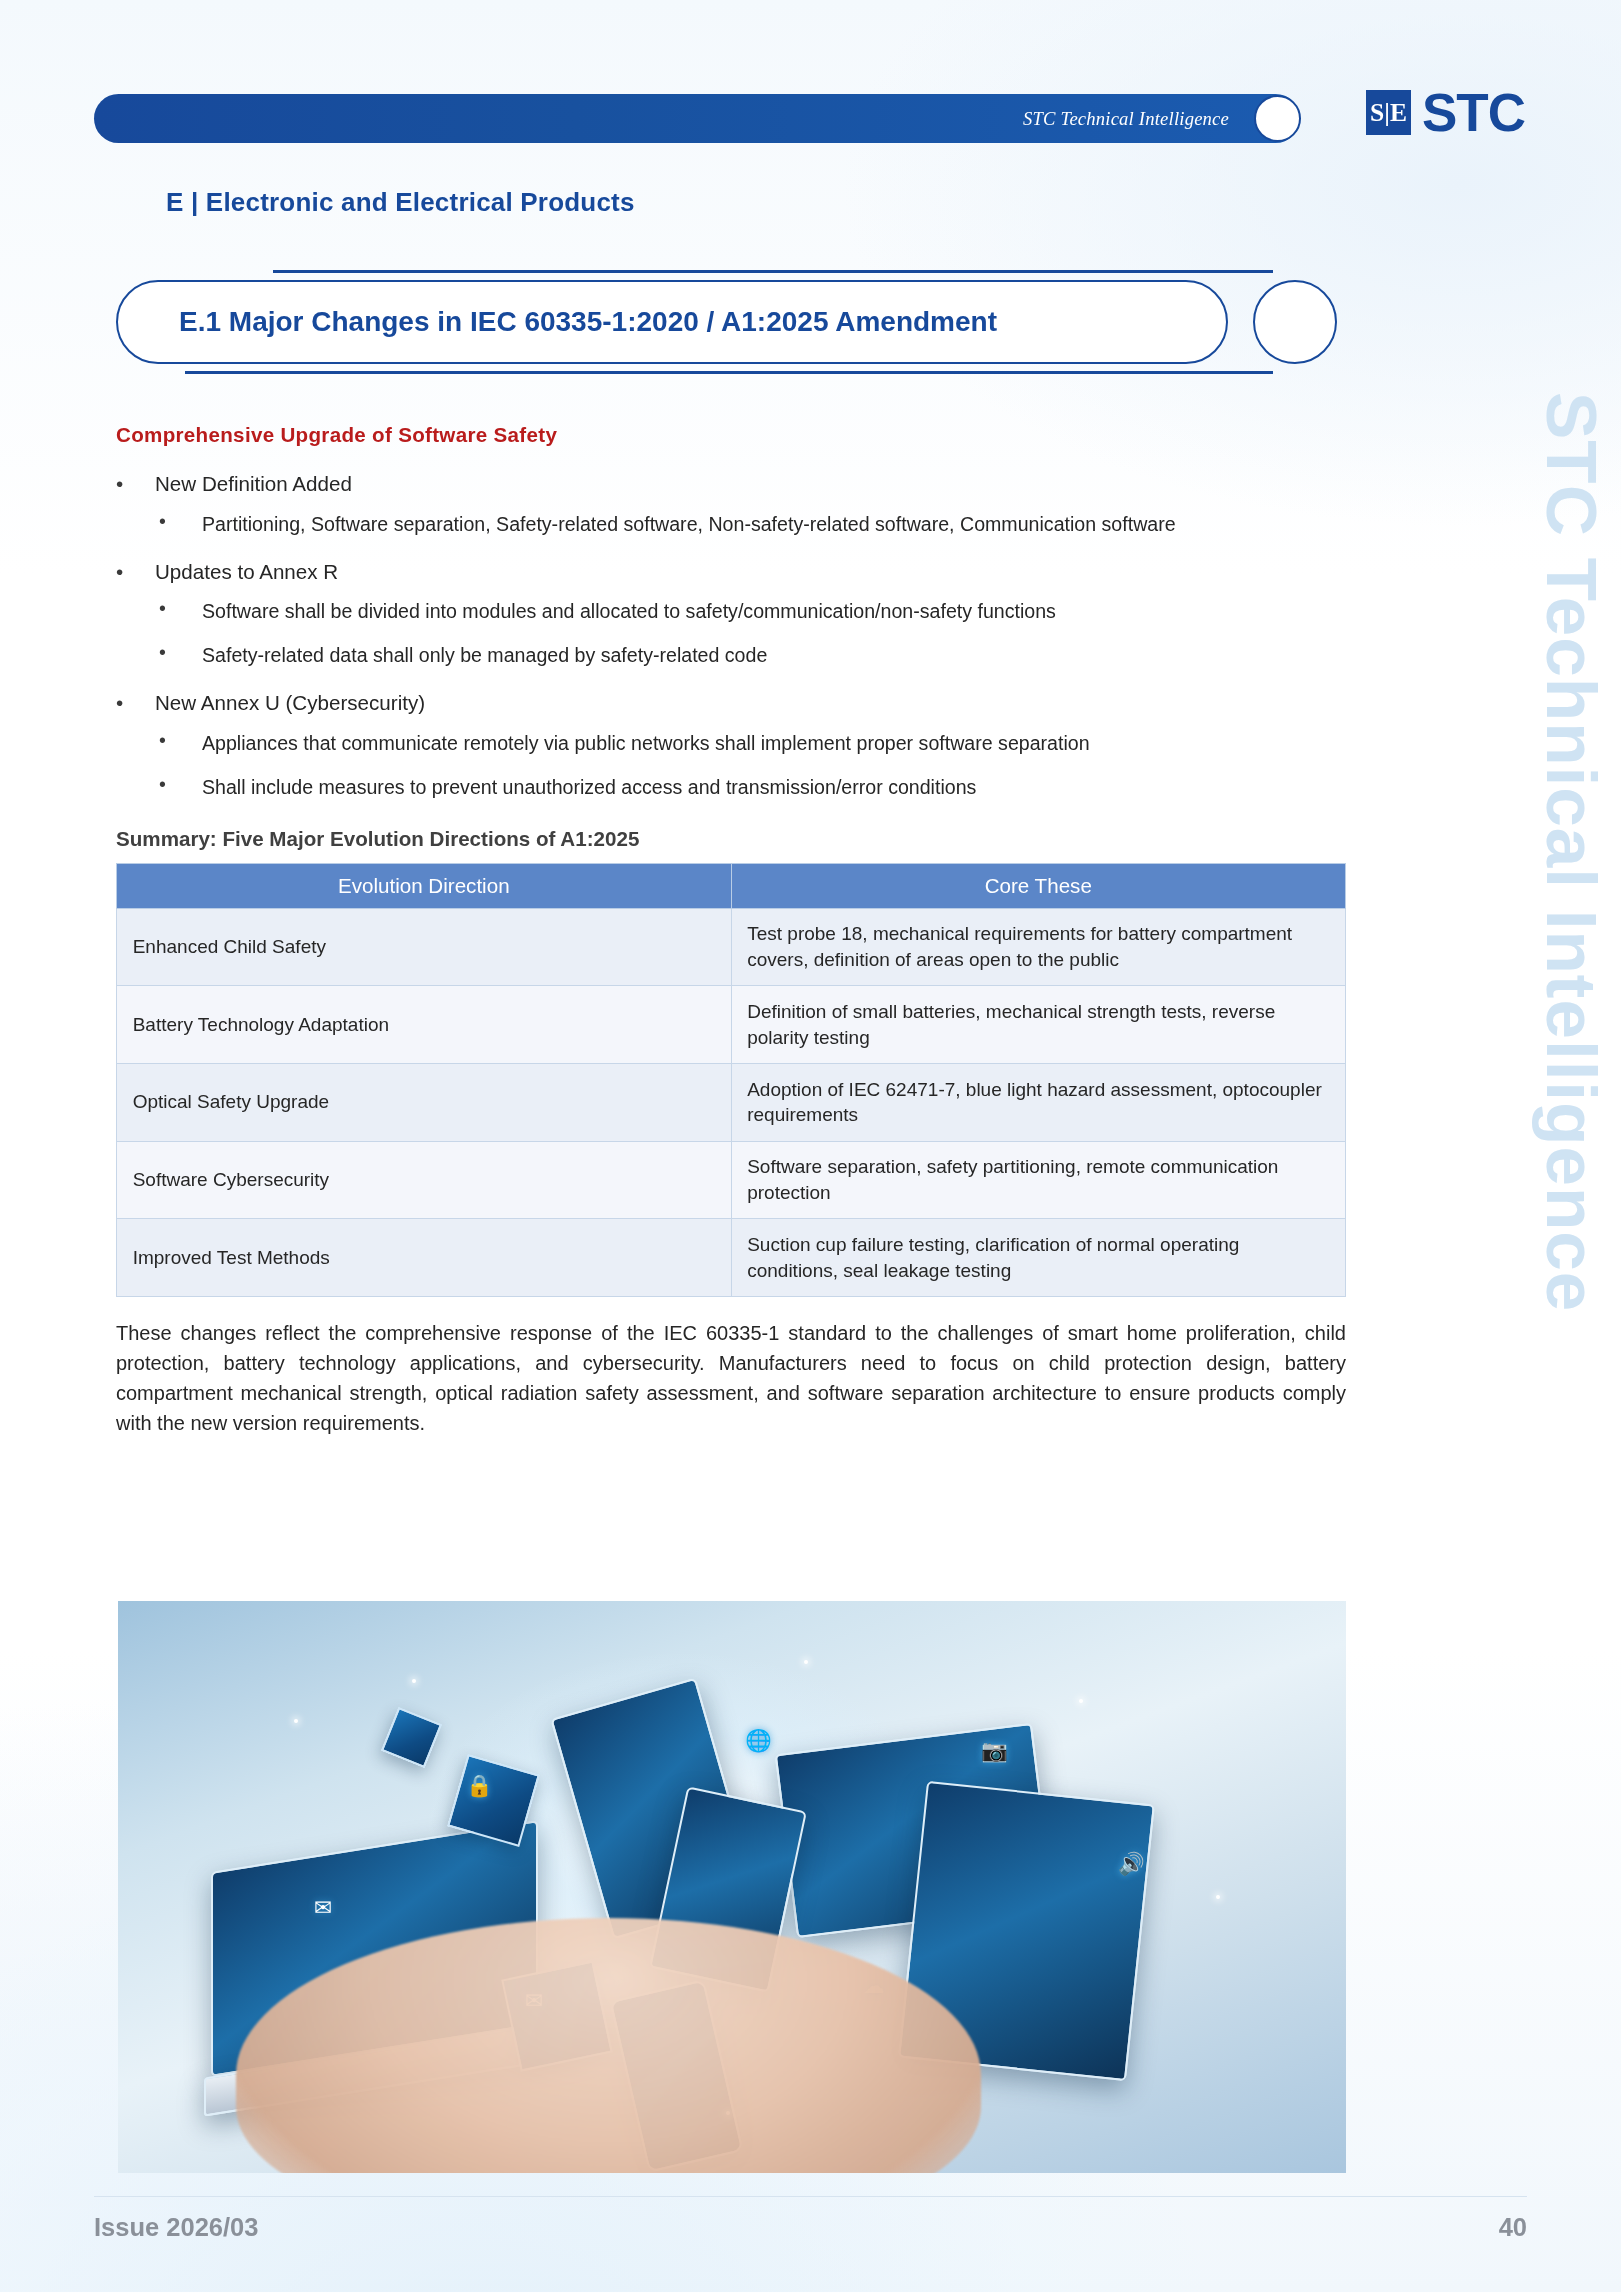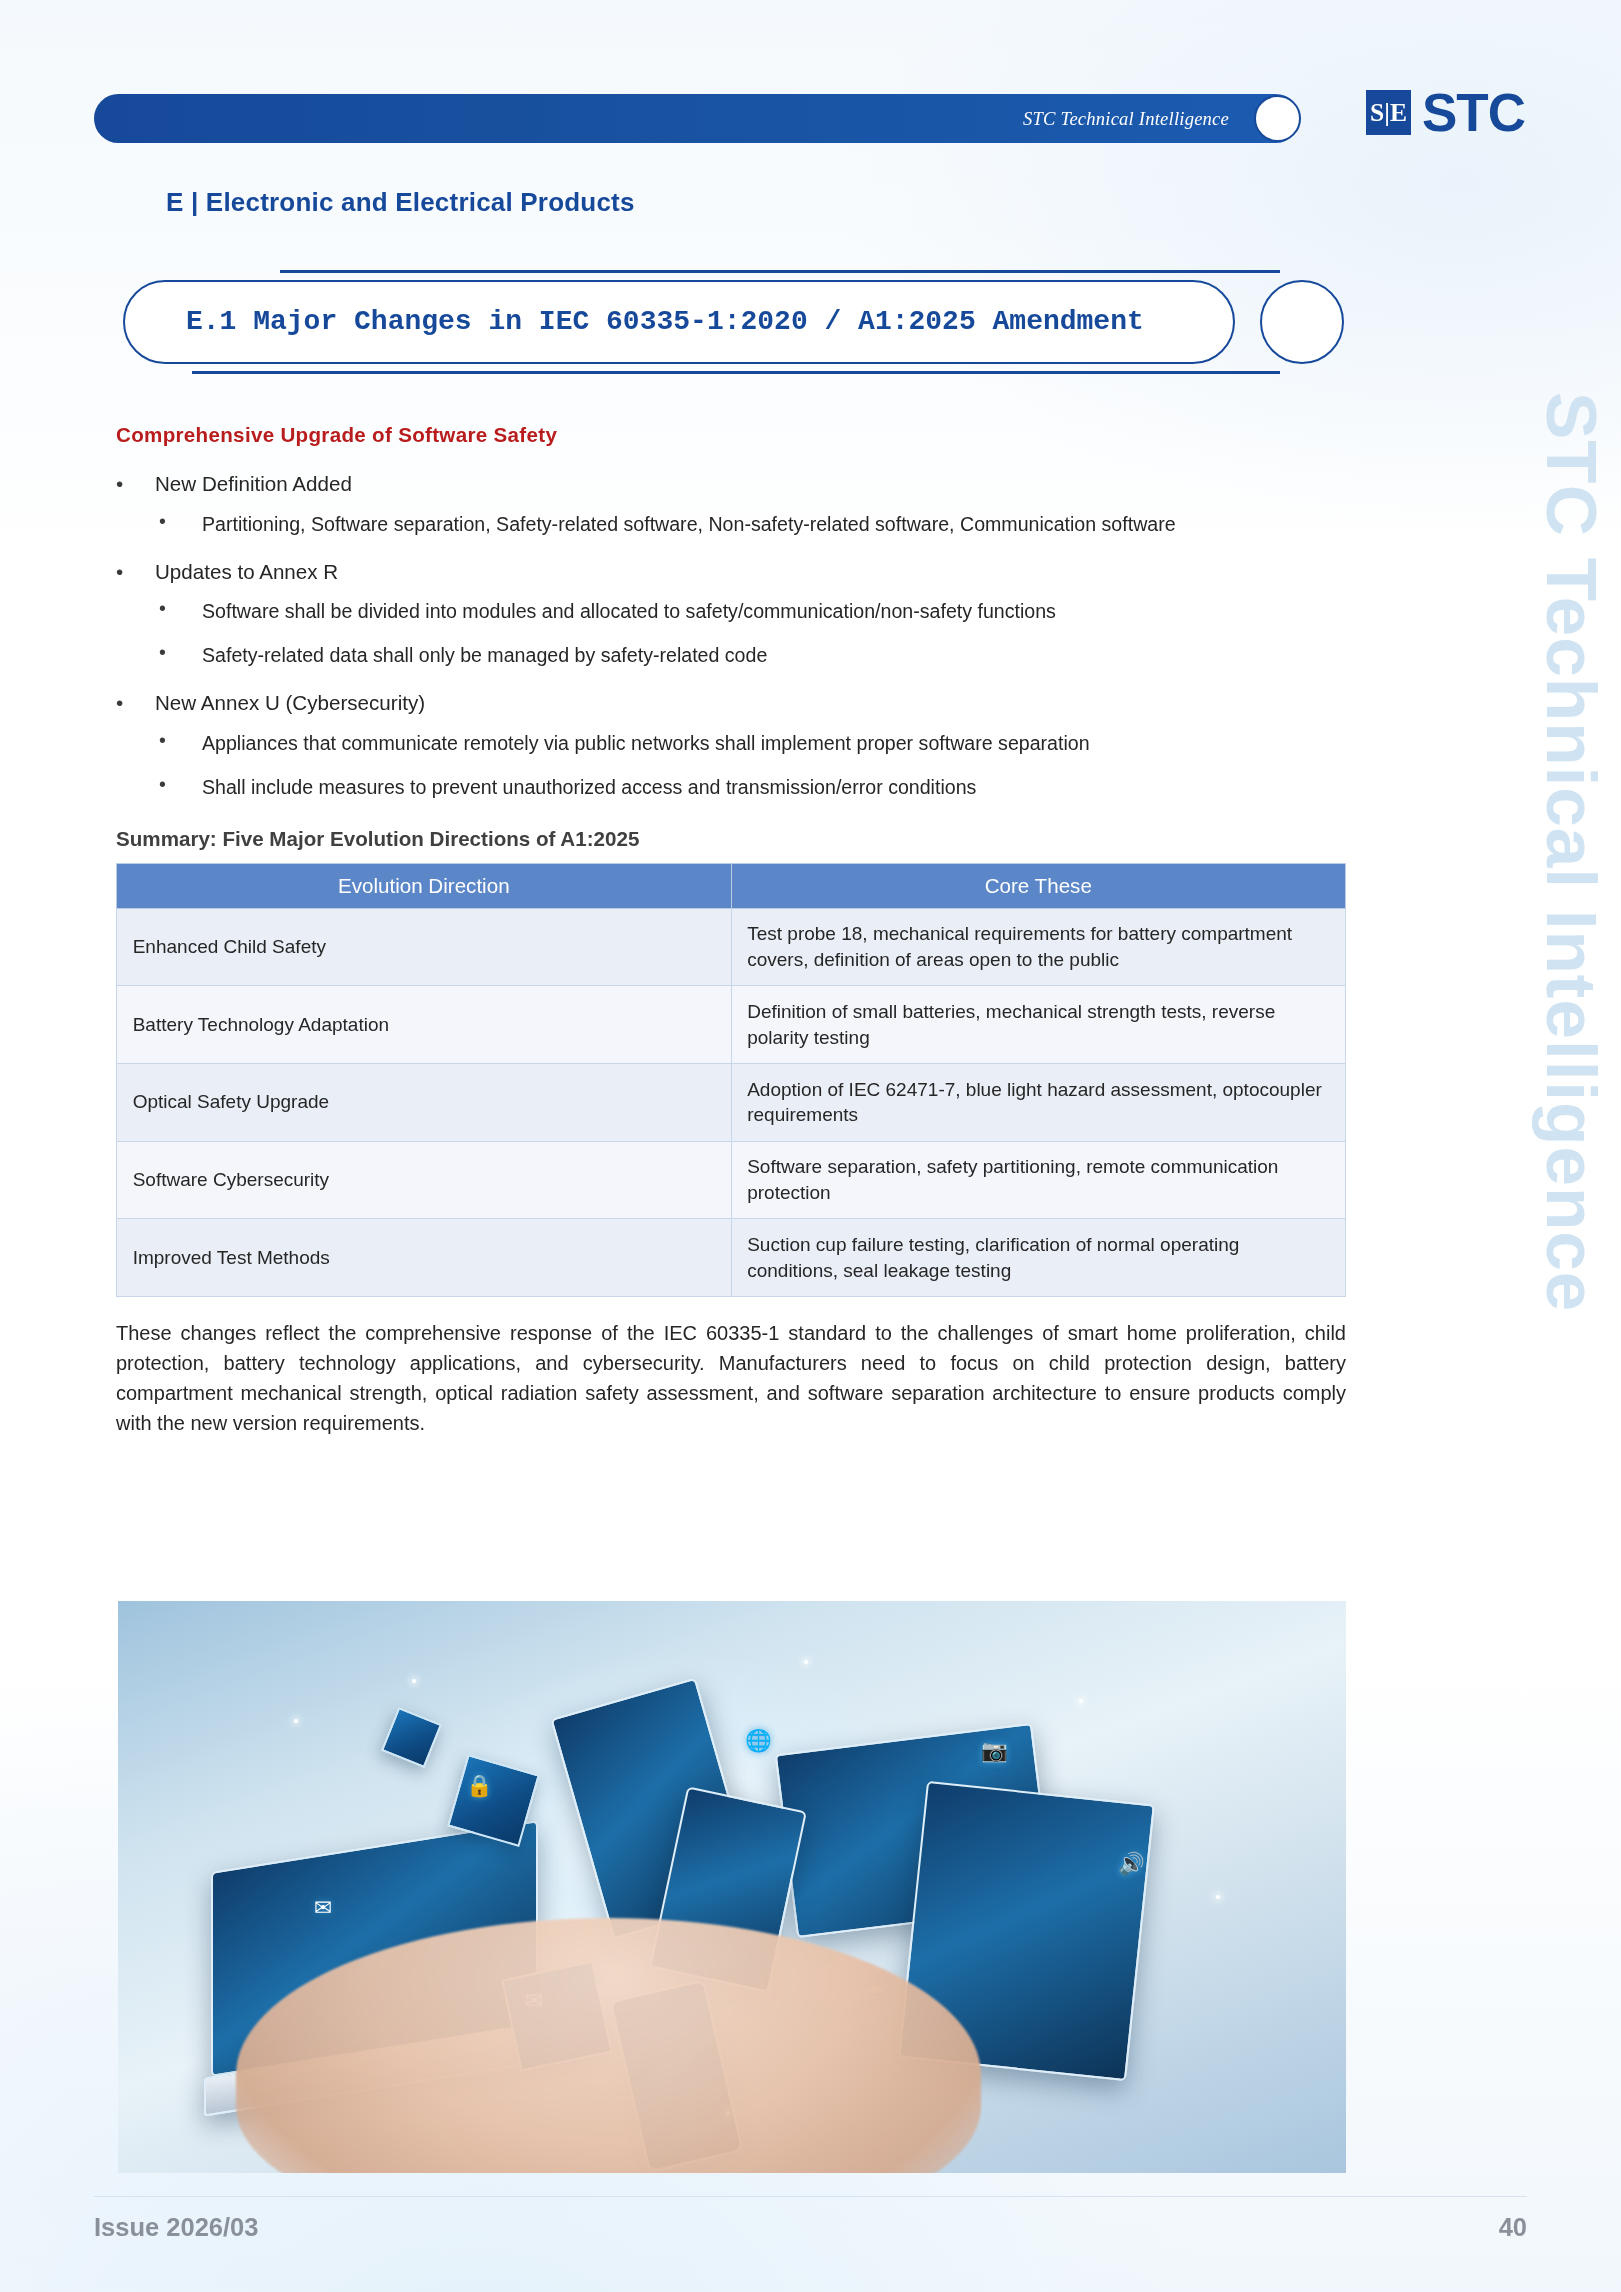--- a/index.html
+++ b/index.html
@@ -123,25 +123,24 @@
     font-size: 26px;
     font-weight: bold;
     color: #17499b;
     letter-spacing: 0.2px;
     margin-left: 48px;
   }
 
   
   .subsection {
     position: absolute;
-    left: 123px;
+    left: 116px;
     top: 270px;
     width: 1235px;
     height: 108px;
-    font-family: Liberation Mono, monospace;
   }
   .sub-line-top {
     position: absolute;
     left: 157px;
     top: 0;
     width: 1000px;
     height: 2.9px;
     background: #17499b;
   }
   .sub-line-bottom {

